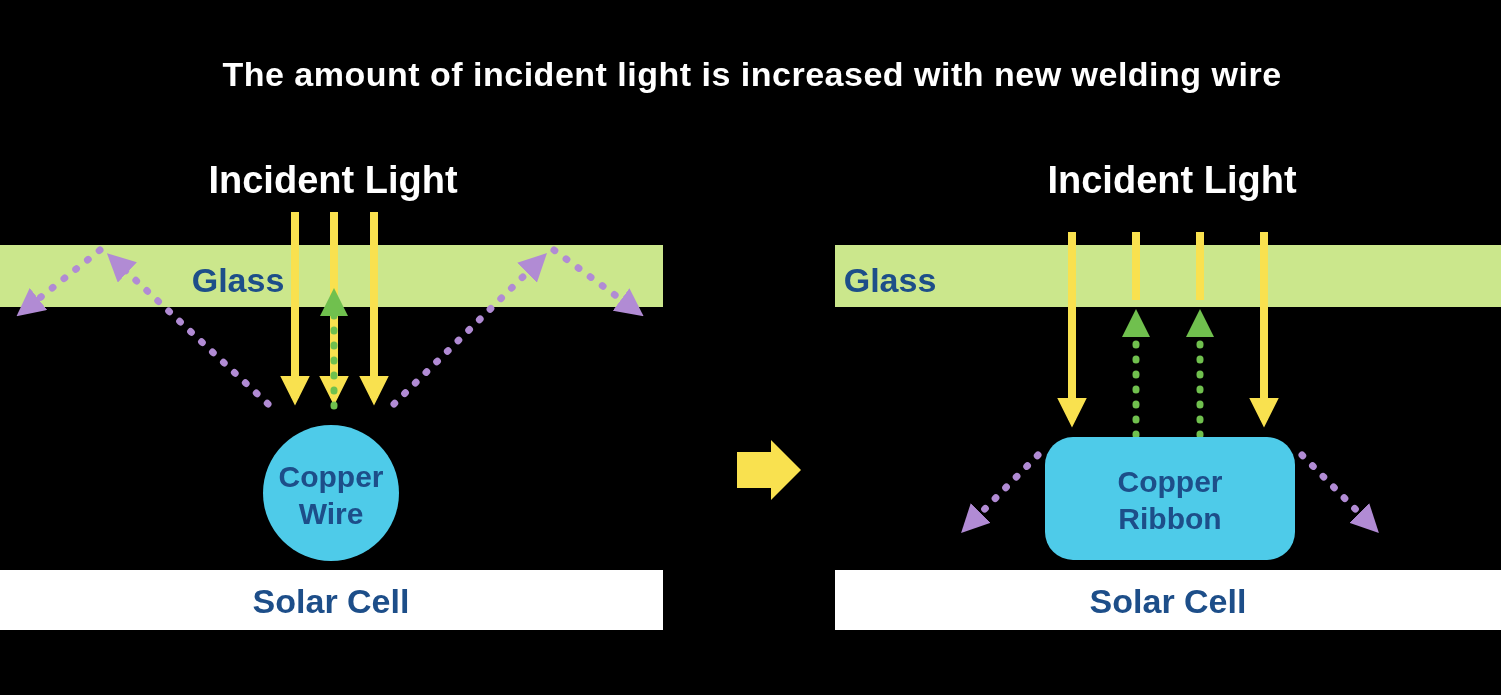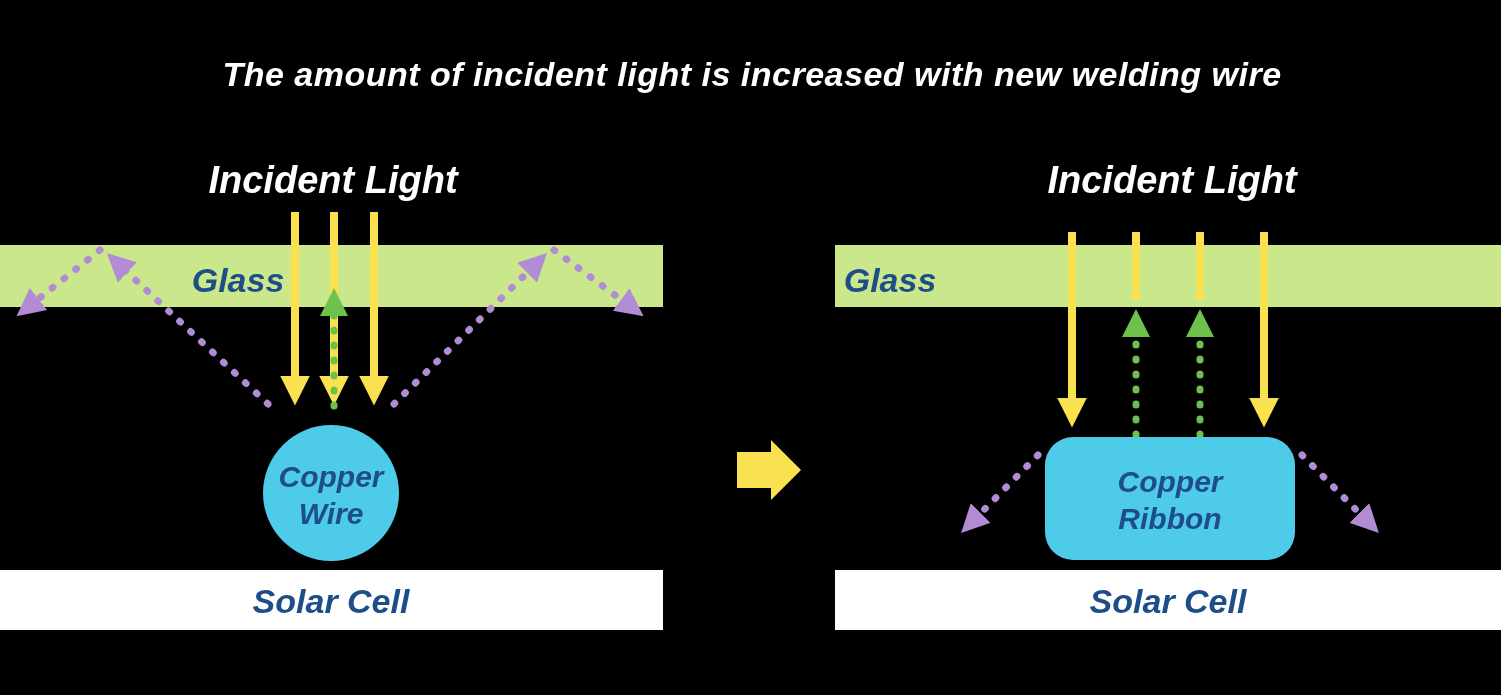--- a/index.html
+++ b/index.html
@@ -8,21 +8,20 @@
     background:#000000;
     width:1501px;
     height:695px;
     overflow:hidden;
     font-family:"Liberation Sans",sans-serif;
   }
   .canvas{
     position:relative;
     width:1215px;
     height:695px;
-    font-style:italic;
   }
   svg{display:block}
   svg text{
     font-family:"Liberation Sans",sans-serif;
     font-weight:700;
   }
   .title-text{font-size:34px;letter-spacing:0.5px}
   .incident-text{font-size:38px}
   .band-label{font-size:34px}
   .copper-label{font-size:30px}

